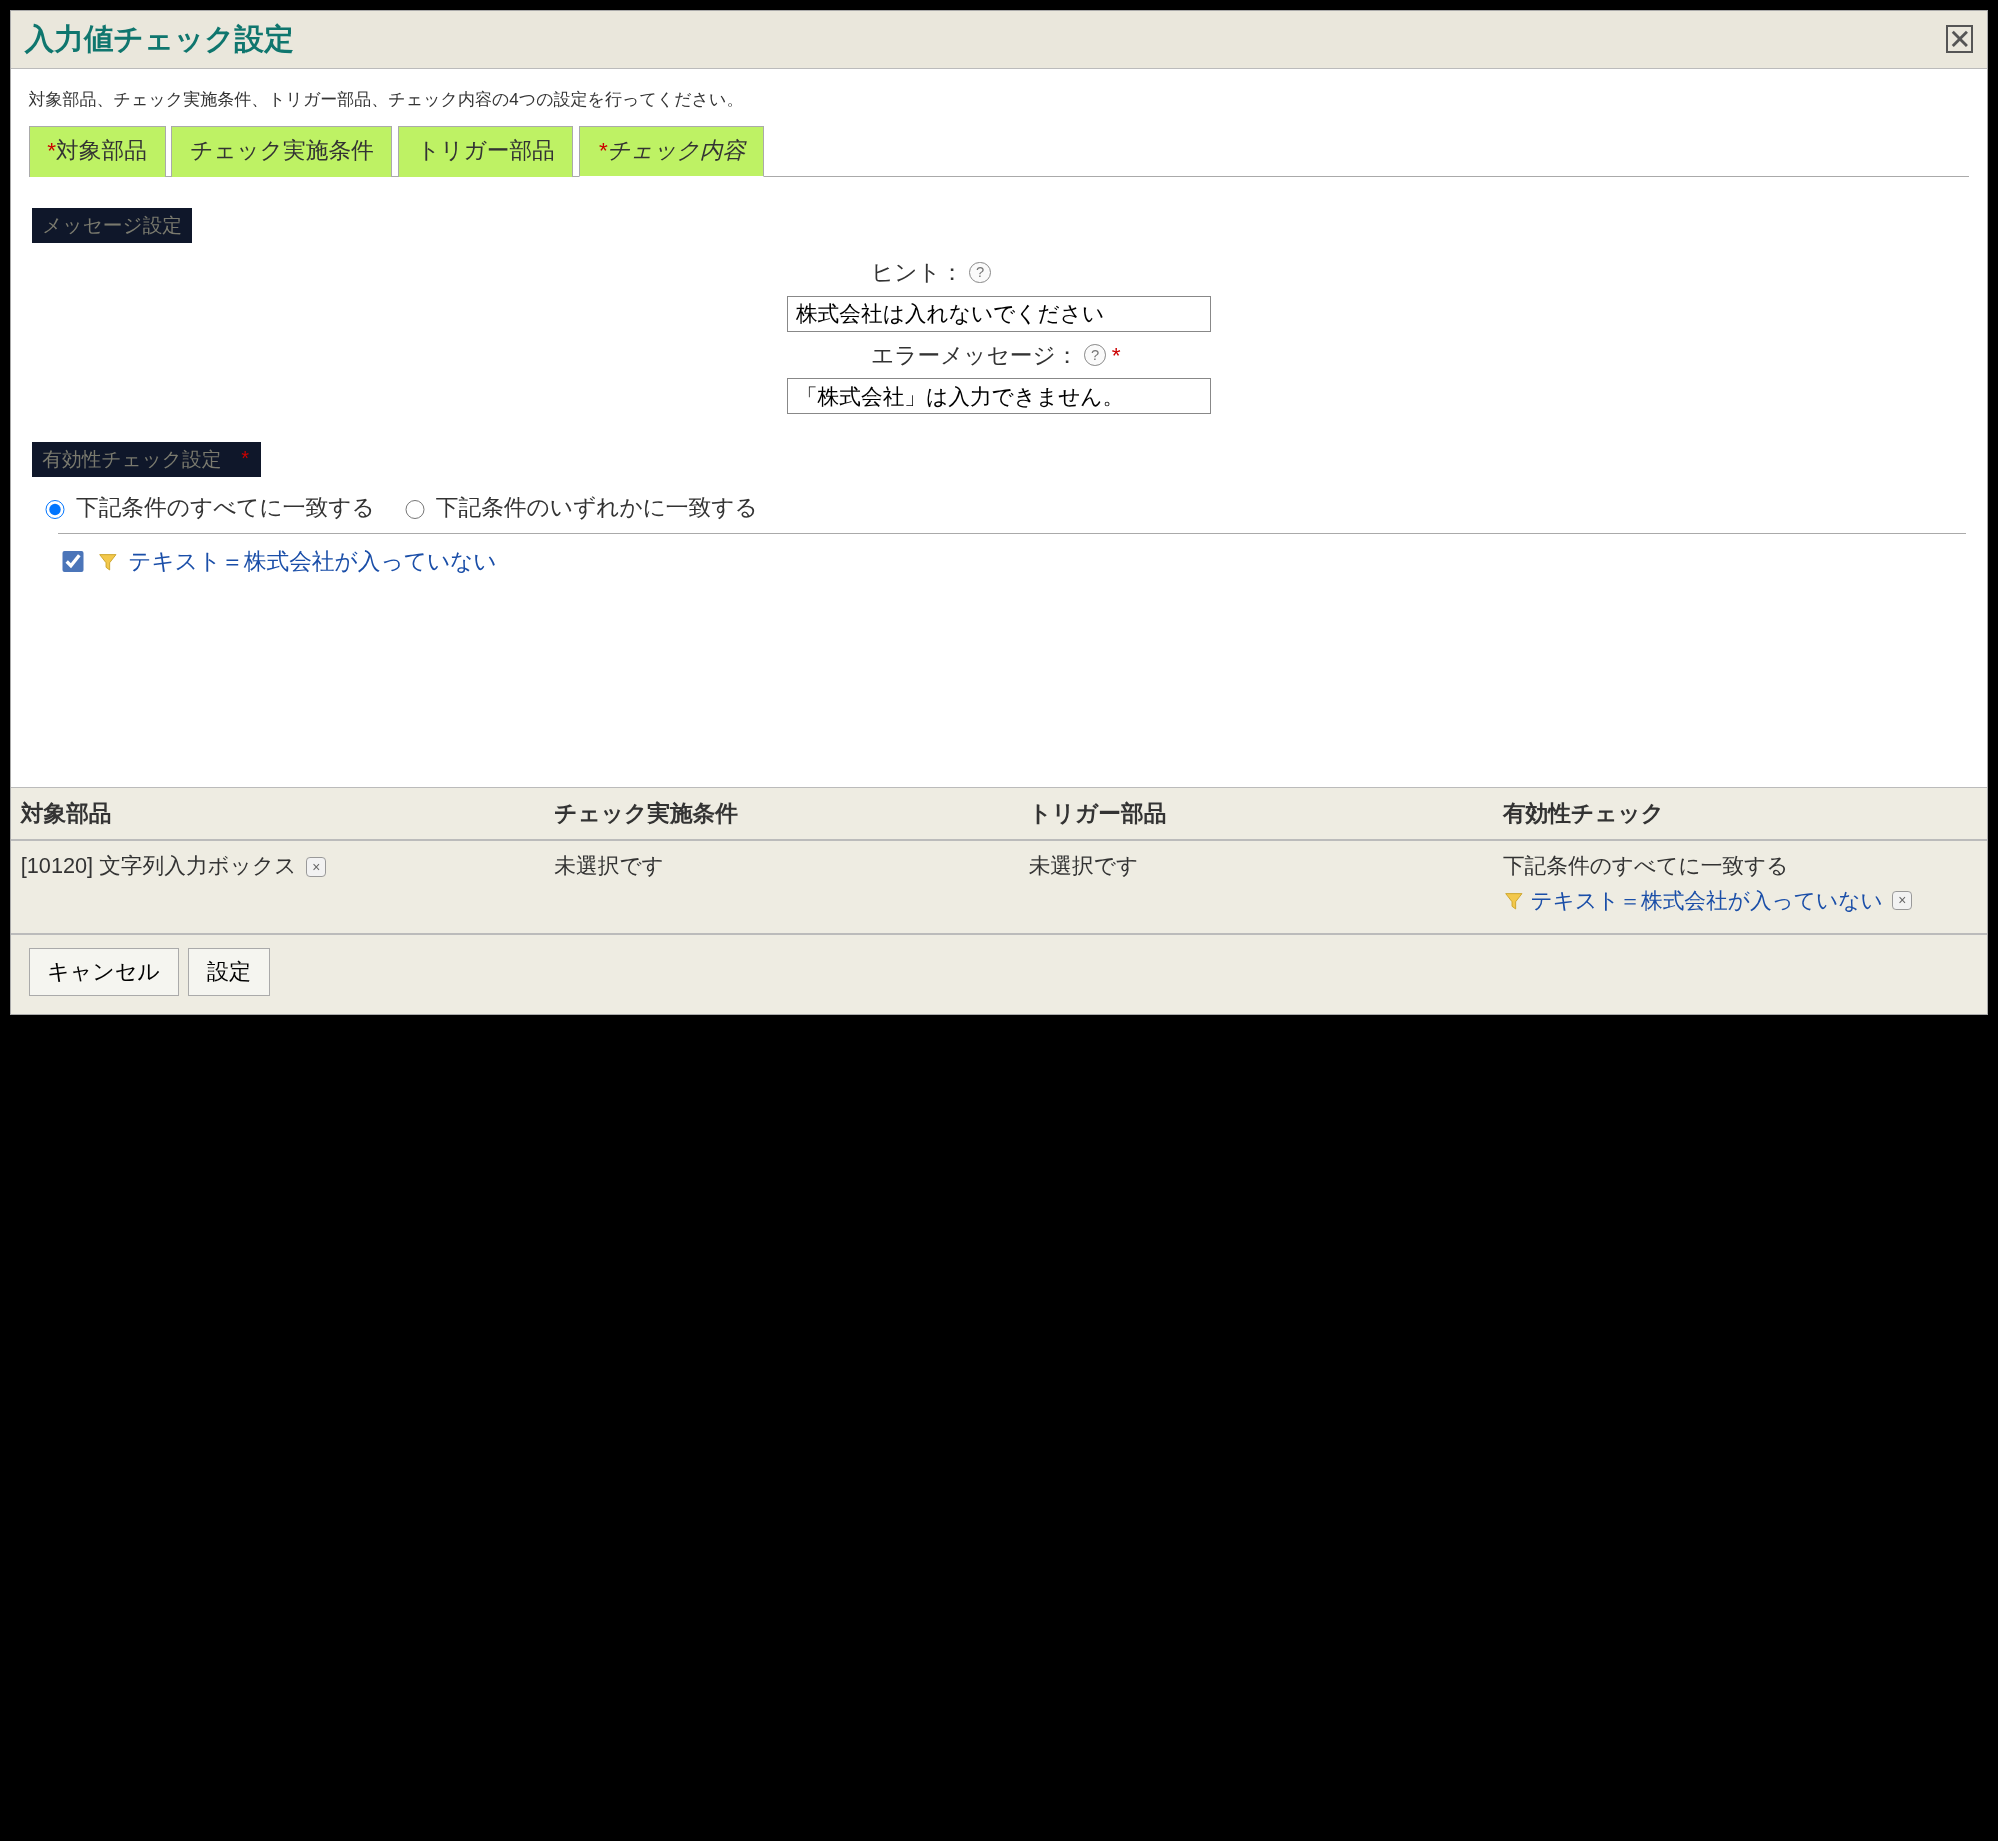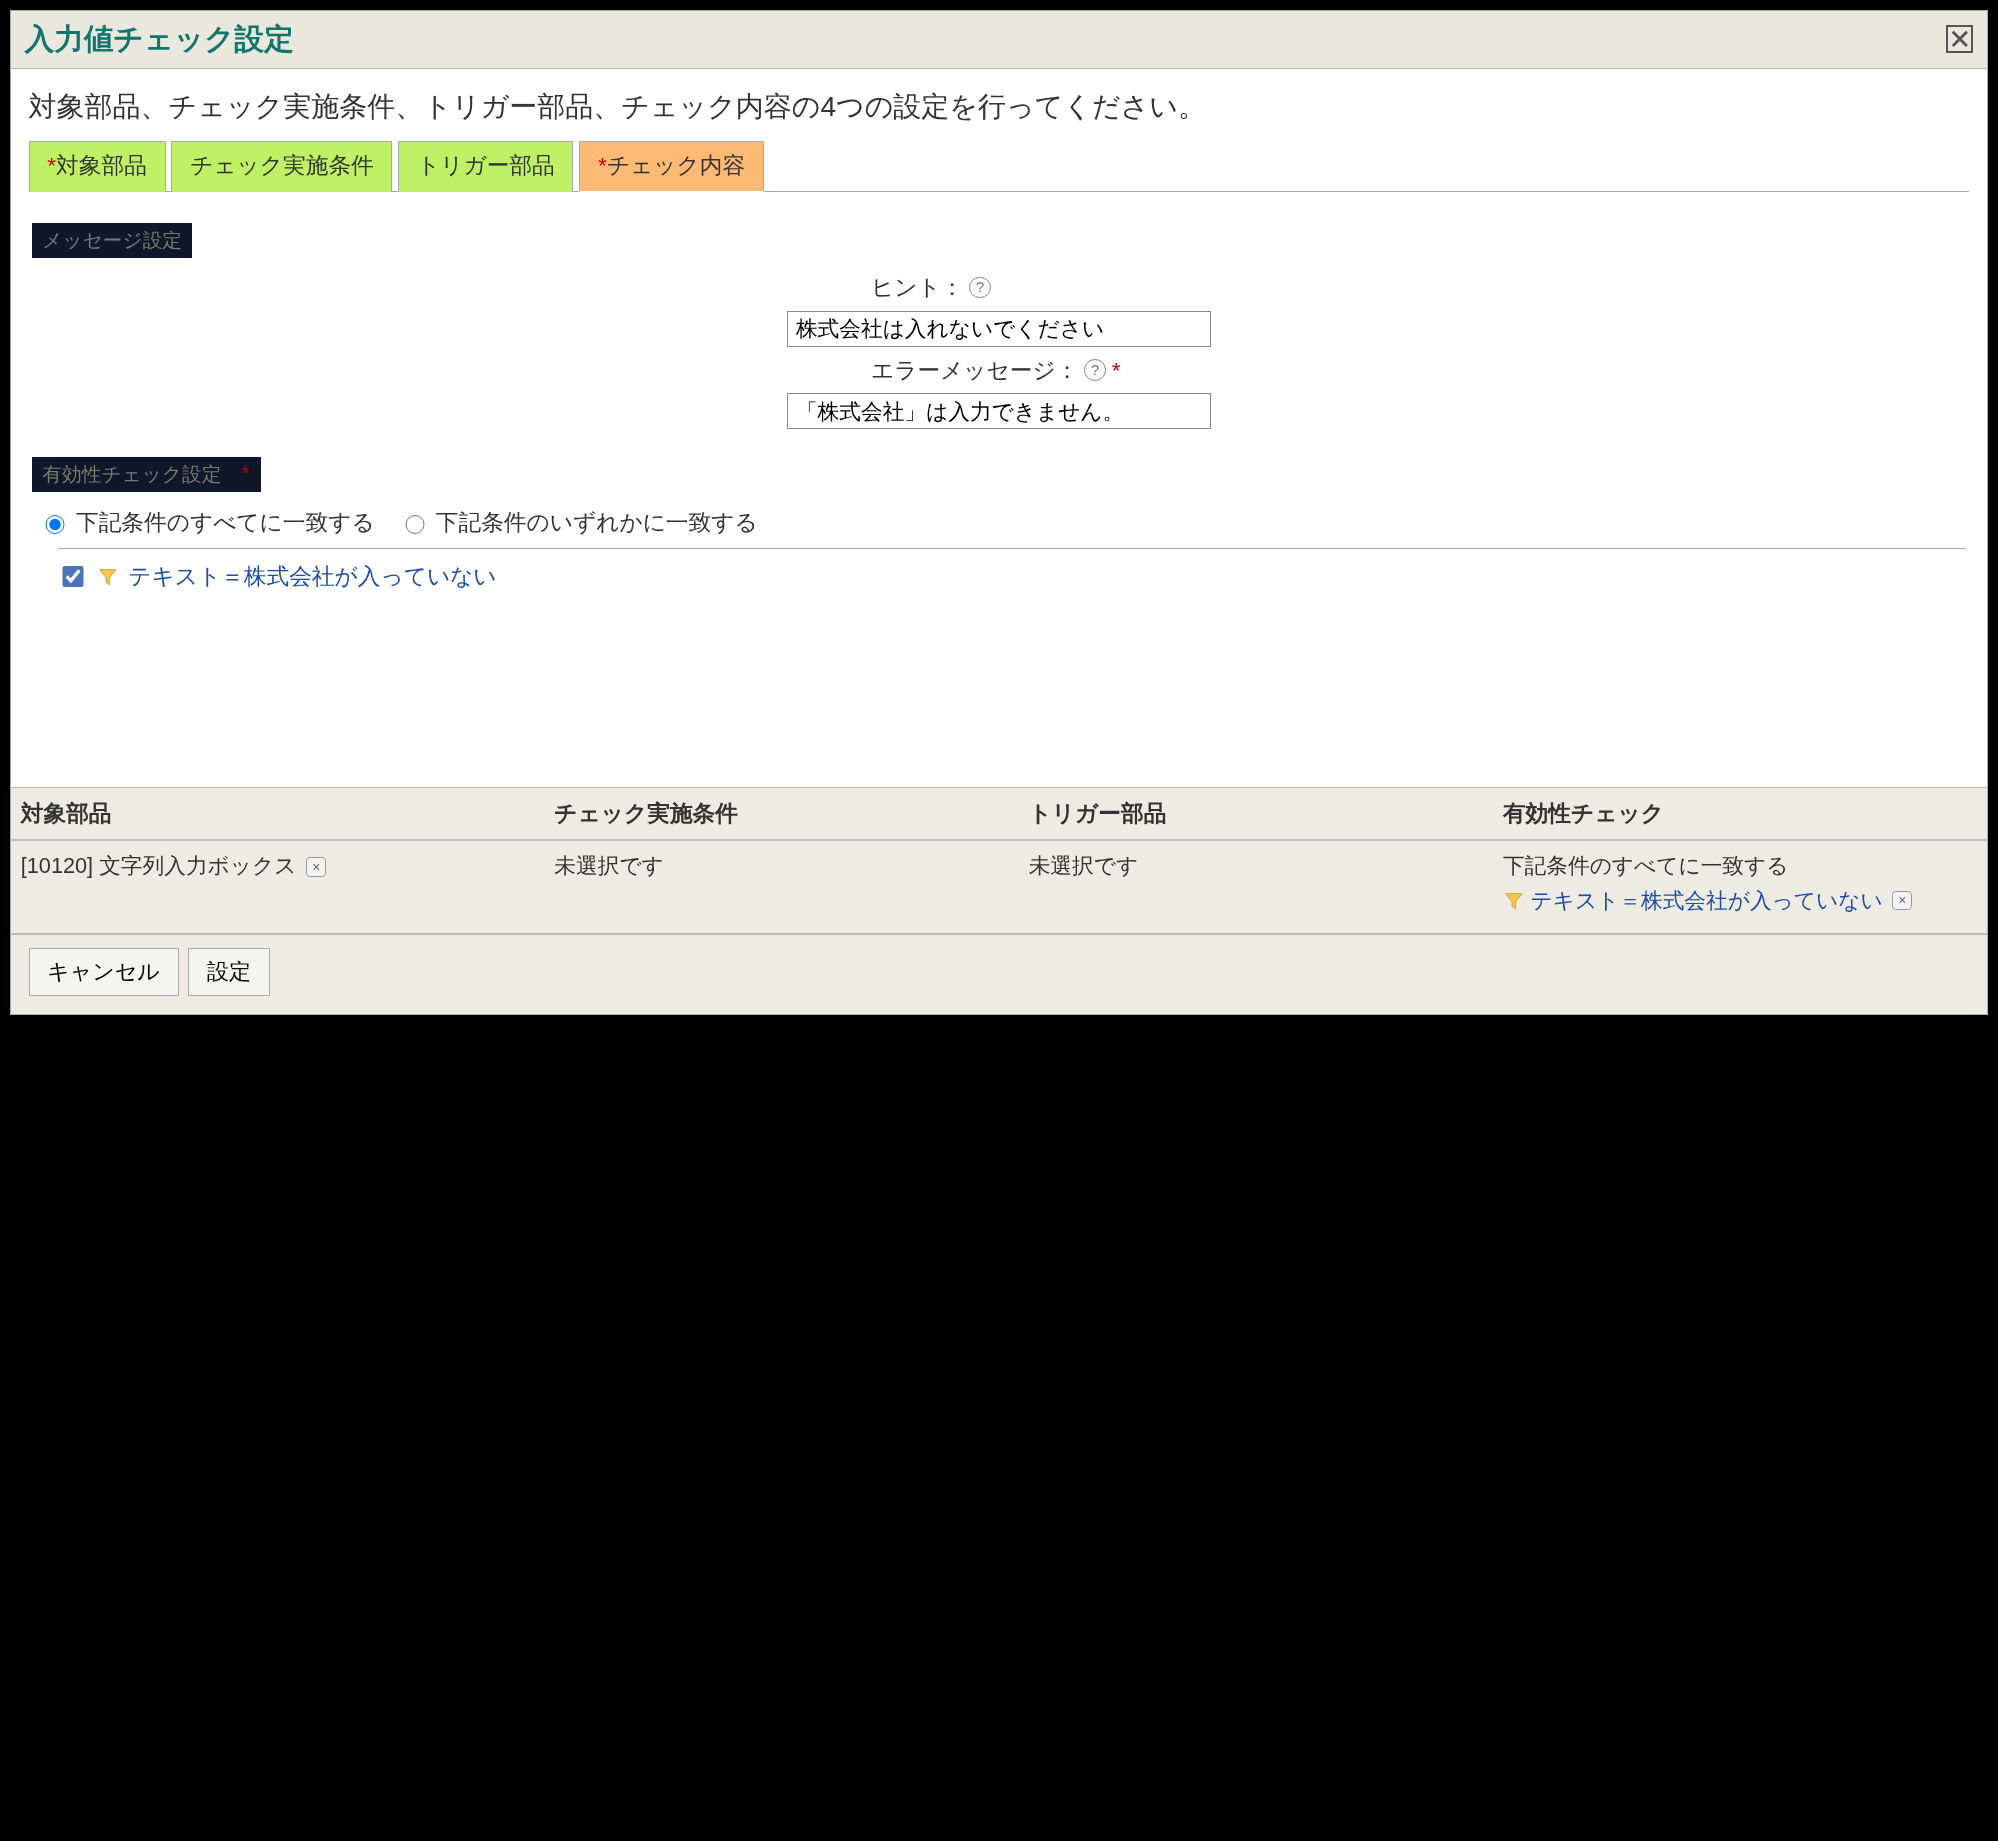--- a/index.html
+++ b/index.html
@@ -44,43 +44,44 @@
     cursor: pointer;
   }
   .close-btn svg { width: 17.7px; height: 17.7px; }
   .body {
     padding: 13.8px 17.7px 0 17.7px;
     flex: 1;
     display: flex;
     flex-direction: column;
   }
   .intro {
-    font-size: 28px;
+    font-size: 17px;
     color: #333;
     margin: 5.9px 0 13.8px 0;
   }
   .tabs {
     display: flex;
     border-bottom: 1px solid #aaa;
     gap: 5.9px;
   }
   .tab {
     background: #bef264;
     border: 1px solid #aaa;
     border-bottom: none;
     padding: 7.9px 17.7px 9.9px 17.7px;
     font-size: 22.7px;
     cursor: pointer;
     position: relative;
     top: 1px;
     color: #333;
   }
   .tab.active {
-    background: #fdba74;
+    background: #bef264;
     border-bottom: 1px solid #fff;
+    font-style: italic;
   }
   .req { color: #c00; }
   .panel {
     padding: 11.8px 3.9px 11.8px 3.9px;
     flex: 1;
   }
   .fieldset-label {
     display: inline-block;
     background: #0f172a;
     padding: 3.9px 9.9px;

